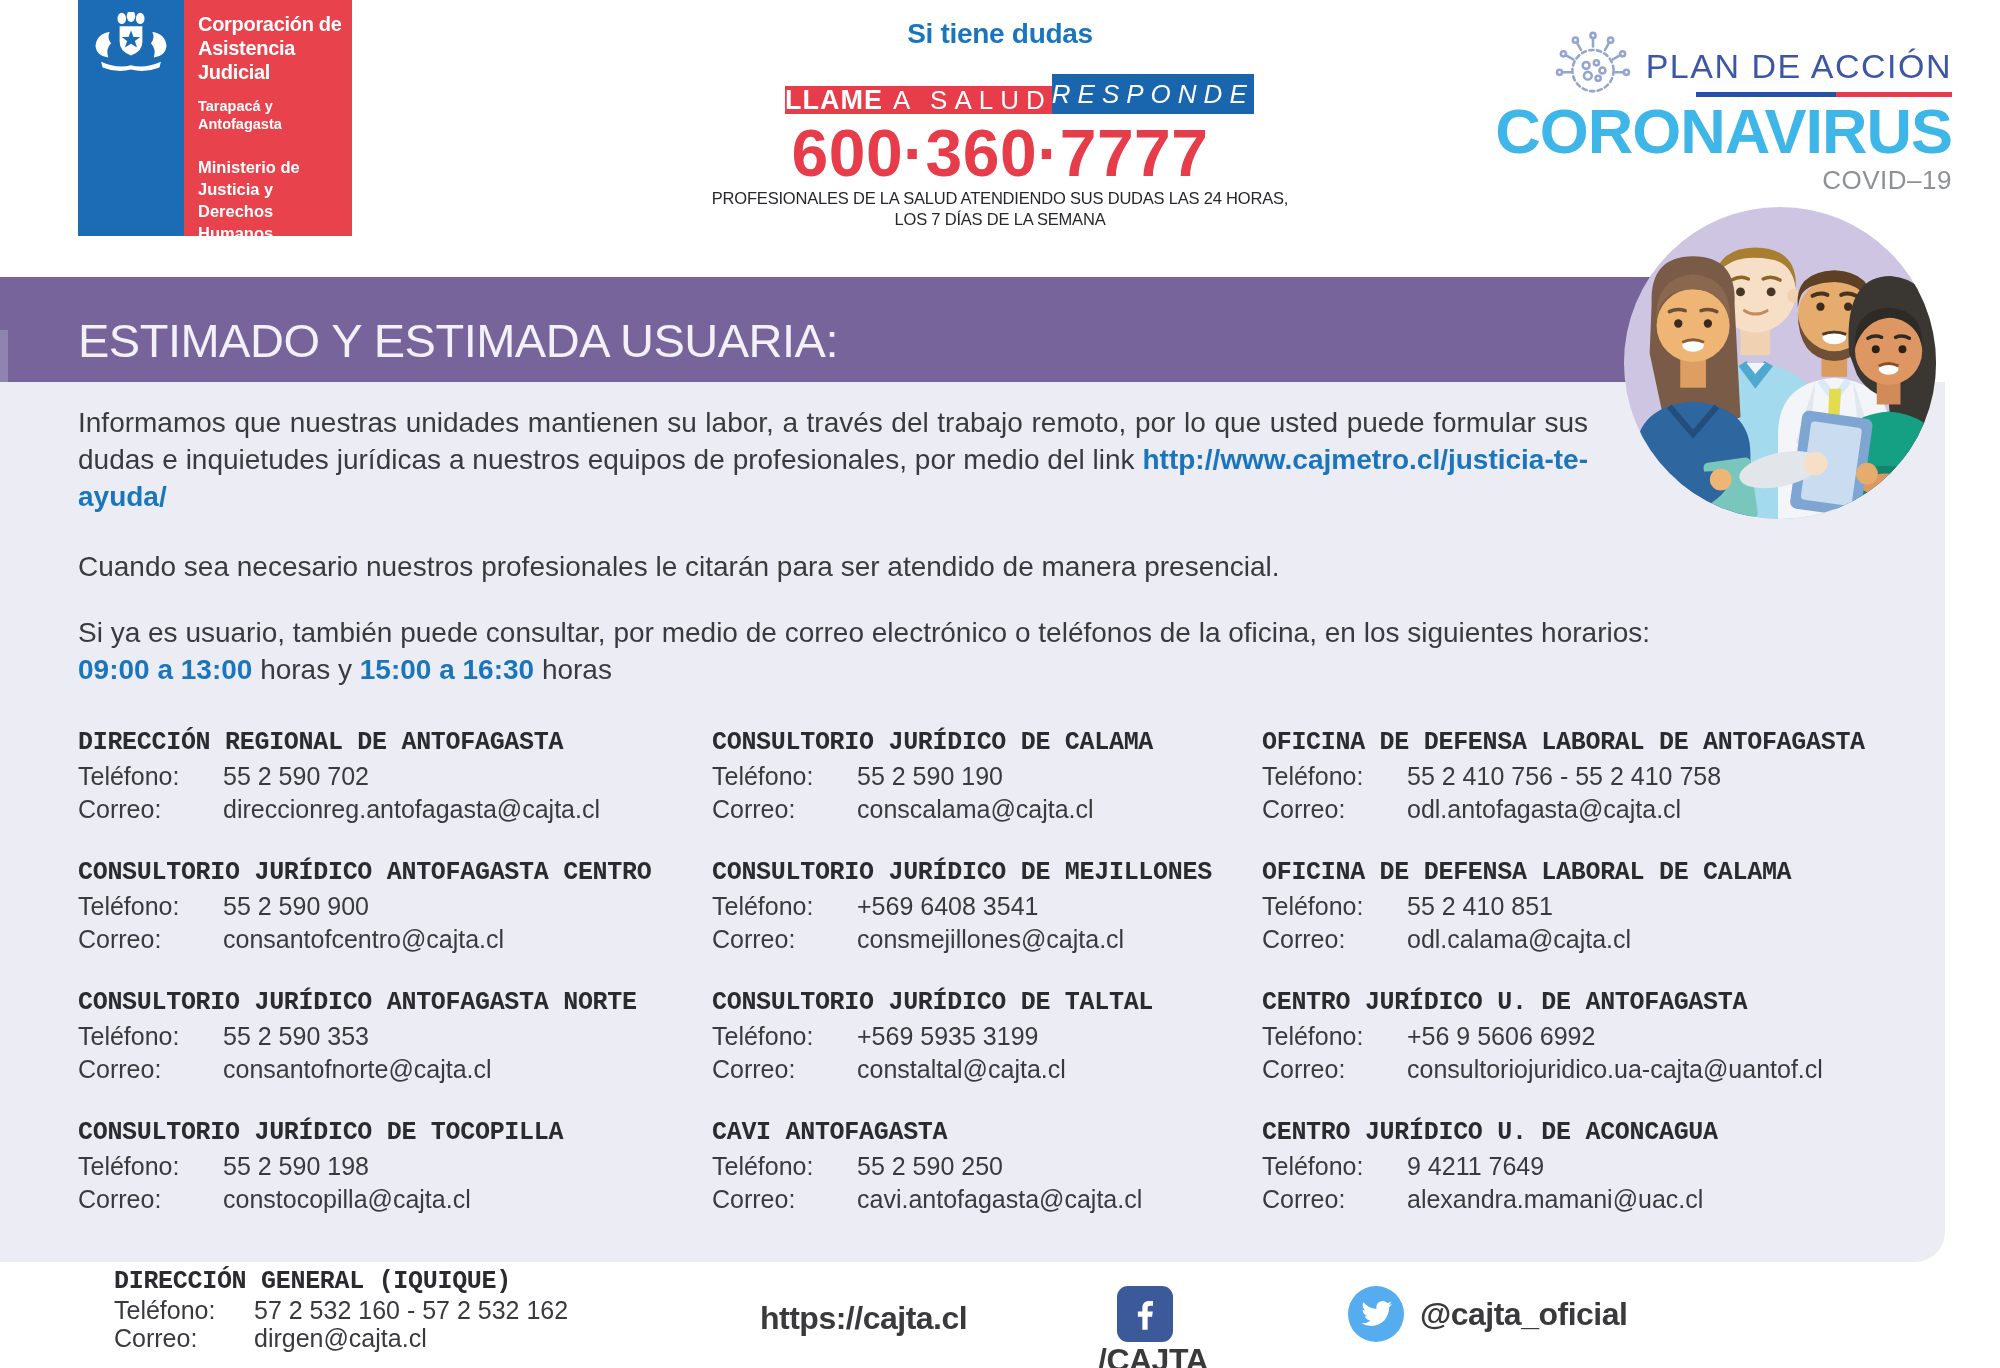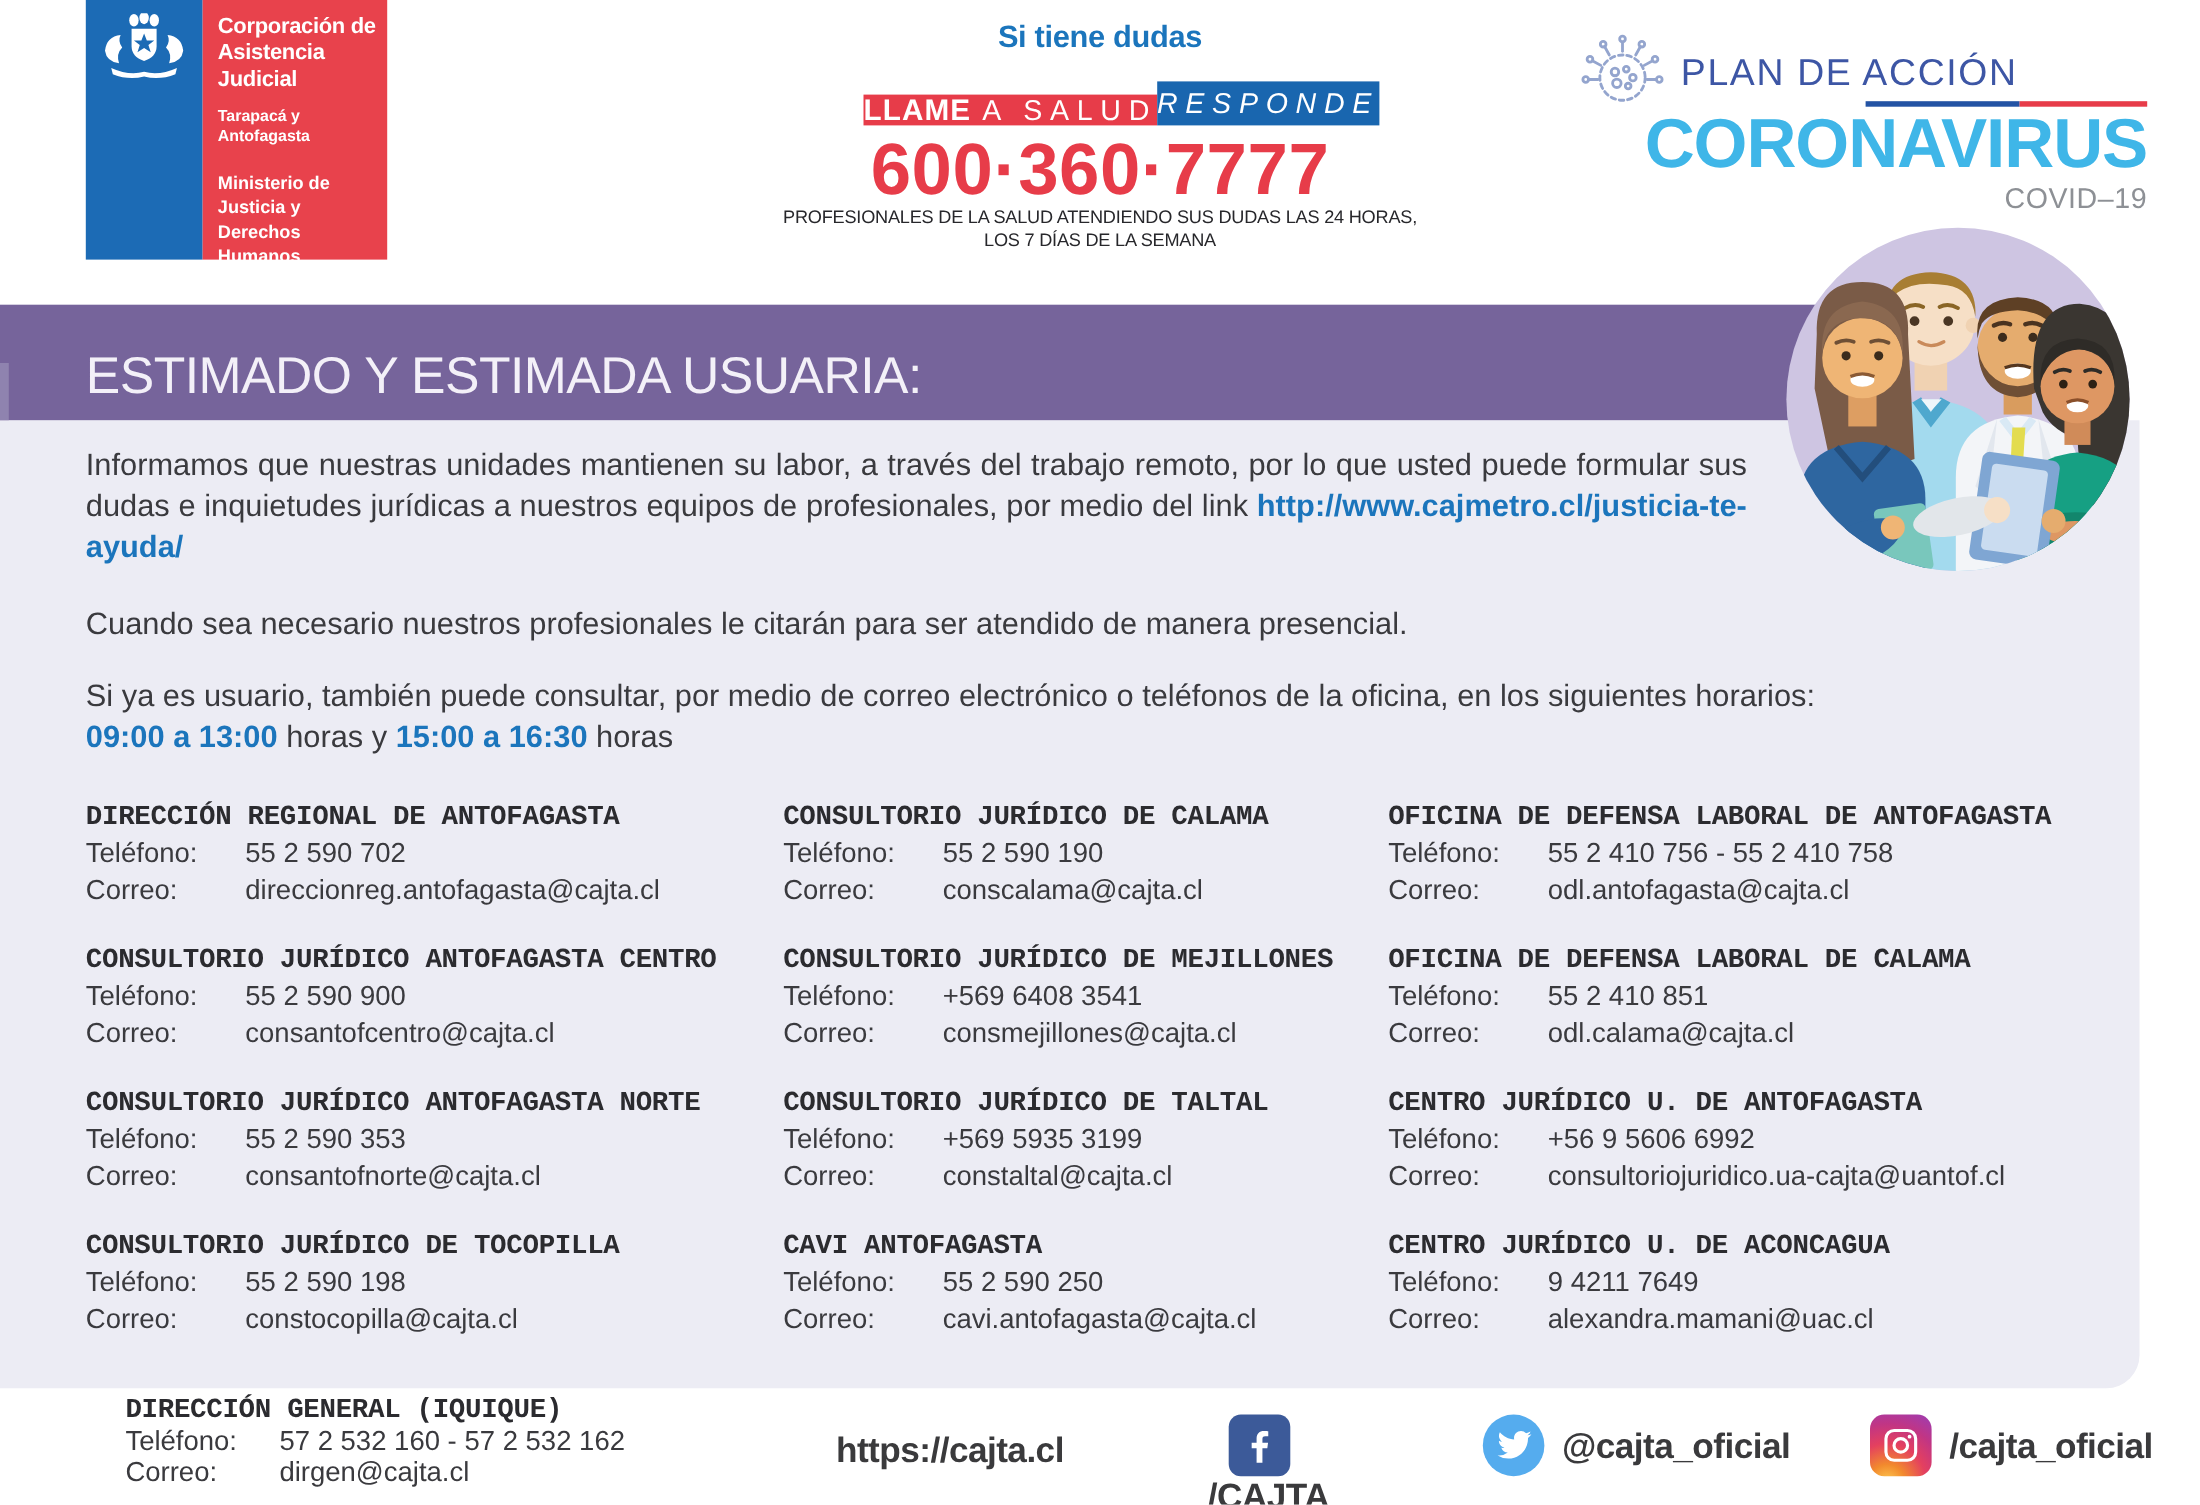--- a/index.html
+++ b/index.html
@@ -21,21 +21,21 @@
   .salud-q { font-size:28px; font-weight:bold; color:#1b75bc; letter-spacing:-0.3px; }
   .salud-banner { margin:24px auto 0 auto; width:430px; height:40px; display:flex; color:#fff; }
   .sb-red { background:#e73c49; flex:1.55; display:flex; align-items:center; justify-content:center; white-space:nowrap;margin-top:12px; }
   .sb-blue { background:#1966af; flex:1; display:flex; align-items:center; justify-content:center;font-style:italic; }
   .sb-llame { font-size:27px; font-weight:bold; letter-spacing:1px; margin-right:10px; }
   .sb-thin { font-size:26px; font-weight:normal; letter-spacing:7px; }
   .salud-phone { margin-top:4px; font-size:66px; font-weight:bold; color:#e73c49; letter-spacing:0.5px; line-height:70px; }
   .salud-note { font-size:16.5px; color:#27272b; line-height:21px; letter-spacing:-0.2px; }
 
   .plan { position:absolute; right:48px; top:26px; width:520px; text-align:right; }
-  .plan-row { display:flex; justify-content:flex-start; align-items:flex-end; }
+  .plan-row { display:flex; justify-content:flex-end; align-items:flex-end; }
   .plan-title { font-size:34px; color:#3d56a5; letter-spacing:1.5px; line-height:36px; }
   .virus { margin-right:10px; margin-bottom:-14px; }
   .plan-bar { margin:8px 0 0 auto; width:256px; height:5px; display:flex; }
   .plan-bar .b1 { flex:1.2; background:#2353a4; } .plan-bar .b2 { flex:1; background:#e73c49; }
   .plan-name { margin-top:2px; font-size:63px; font-weight:bold; color:#3fb6e8; letter-spacing:-1px; line-height:64px; }
   .plan-sub { font-size:26px; color:#8d9095; letter-spacing:0.5px; margin-top:2px; }
 
   
   .greeting { position:absolute; left:0; top:277px; width:1745px; height:105px; background:#76649b; z-index:2; display:flex; align-items:center; }
   .greeting-title { padding-left:78px; font-size:47px; font-weight:normal; color:#f3f0f8; letter-spacing:-0.5px;margin-top:22px; }
@@ -427,25 +427,15 @@
 
     <div class="social soc-tw">
       <div class="soc-ic tw-bg">
         <svg width="34" height="34" viewBox="0 0 24 24">
             <path fill="#ffffff" d="M23.44 4.83c-.8.37-1.66.62-2.56.73.92-.55 1.63-1.43 1.96-2.47-.86.51-1.82.88-2.84 1.08A4.47 4.47 0 0 0 16.73 2.8c-2.46 0-4.46 2-4.46 4.46 0 .35.04.69.11 1.02-3.7-.19-6.99-1.96-9.19-4.66-.38.66-.6 1.43-.6 2.25 0 1.55.79 2.91 1.98 3.71-.73-.02-1.42-.22-2.02-.56v.06c0 2.16 1.54 3.96 3.58 4.37-.37.1-.77.16-1.17.16-.29 0-.57-.03-.84-.08.57 1.77 2.22 3.06 4.17 3.1a8.97 8.97 0 0 1-5.53 1.9c-.36 0-.71-.02-1.06-.06a12.65 12.65 0 0 0 6.85 2.01c8.21 0 12.7-6.8 12.7-12.7l-.01-.58a9.1 9.1 0 0 0 2.2-2.37z"></path>
           </svg>
       </div>
       <div class="soc-label">@cajta_oficial</div>
     </div>
 
-    <div class="social soc-ig">
-      <div class="soc-ic ig-bg">
-        <svg width="36" height="36" viewBox="0 0 24 24" fill="none" stroke="#ffffff" stroke-width="1.9">
-            <rect x="3" y="3" width="18" height="18" rx="5"></rect>
-            <circle cx="12" cy="12" r="4.1"></circle>
-            <circle cx="17.3" cy="6.7" r="1.15" fill="#ffffff" stroke="none"></circle>
-          </svg>
-      </div>
-      <div class="soc-label">/cajta_oficial</div>
-    </div>
   </div>
 
 </div>
 
 </body></html>

